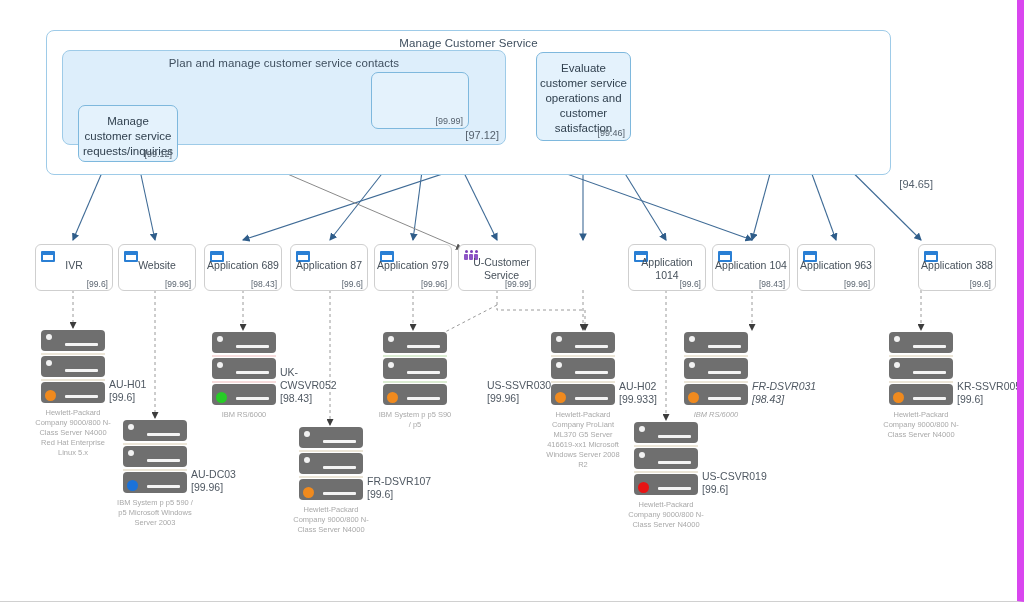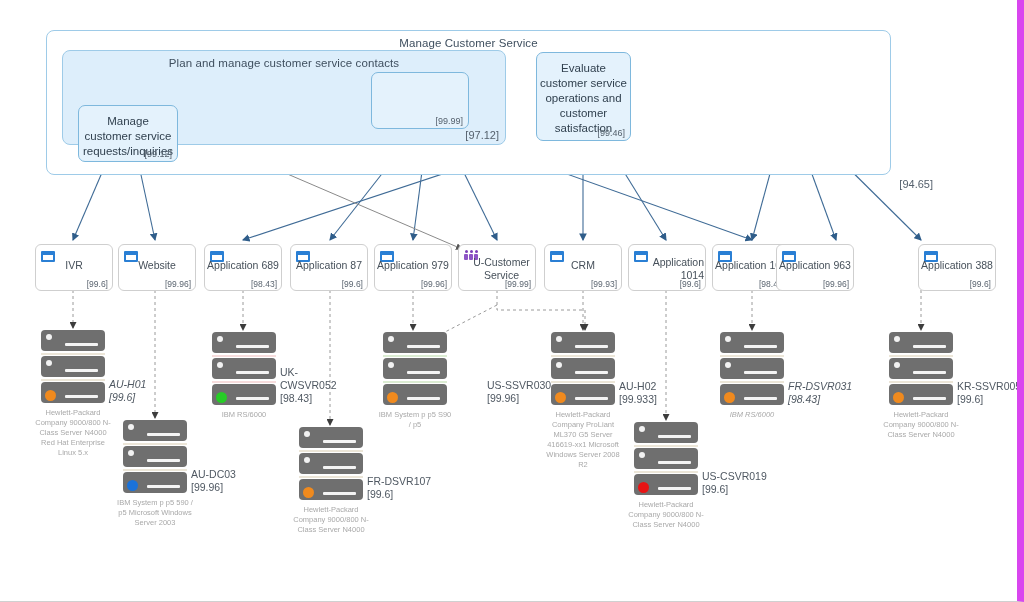--- a/index.html
+++ b/index.html
@@ -328,45 +328,38 @@
         <span class="h2"></span>
         <span class="h3"></span>
       <span class="b1"></span>
         <span class="b2"></span>
         <span class="b3"></span>
     </div>
     <div class="name" style="top:11px; left:10px;">U-Customer Service</div>
     <div class="score">[99.99]</div>
   </div>
 
-  <div class="app" style="left:544px; top:244px;">
-    <div class="ic">
-        <i></i>
-      </div>
-    <div class="name">CRM</div>
-    <div class="score">[99.93]</div>
-  </div>
 
   <div class="app wrap" style="left:628px; top:244px;">
     <div class="ic">
         <i></i>
       </div>
-    <div class="name" style="top:11px;text-align:right;">Application 1014</div>
+    <div class="name" style="top:11px;">Application 1014</div>
     <div class="score">[99.6]</div>
   </div>
 
   <div class="app" style="left:712px; top:244px;">
     <div class="ic">
         <i></i>
       </div>
     <div class="name">Application 104</div>
     <div class="score">[98.43]</div>
   </div>
 
-  <div class="app" style="left:776px; top:244px;">
+  <div class="app" style="left:797px; top:244px;">
     <div class="ic">
         <i></i>
       </div>
     <div class="name">Application 963</div>
     <div class="score">[99.96]</div>
   </div>
 
   <div class="app" style="left:882px; top:244px;margin-left:36px;">
     <div class="ic">
         <i></i>
@@ -383,21 +376,21 @@
     <div class="sep" style="background:#ece6d8;"></div>
     <div class="srv">
         <span class="led"></span>
         <span class="bar"></span>
       </div>
     <div class="sep" style="background:#ece6d8;"></div>
     <div class="srv">
         <span class="led big" style="background:#f08a1e;"></span>
         <span class="bar"></span>
       </div>
-    <div class="stack-name" style="left:68px; top:48px;font-style:italic;">
+    <div class="stack-name" style="left:68px; top:48px;">
       <span>AU-H01</span><br>
       <span class="stack-score">[99.6]</span>
     </div>
     <div class="stack-desc" style="left:-6px; top:78px;">Hewlett-Packard Company 9000/800 N-Class Server N4000 Red Hat Enterprise Linux 5.x</div>
   </div>
 
   <div class="stack" style="left:123px; top:420px;">
     <div class="srv">
         <span class="led"></span>
         <span class="bar"></span>
@@ -522,21 +515,21 @@
         <span class="led big" style="background:#e81414;"></span>
         <span class="bar"></span>
       </div>
     <div class="stack-name" style="left:68px; top:48px; width:75px;">
       <span>US-CSVR019</span><br>
       <span class="stack-score">[99.6]</span>
     </div>
     <div class="stack-desc" style="left:-6px; top:78px;">Hewlett-Packard Company 9000/800 N-Class Server N4000</div>
   </div>
 
-  <div class="stack" style="left:720px; top:332px;font-style:italic;">
+  <div class="stack" style="left:684px; top:332px;font-style:italic;">
     <div class="srv">
         <span class="led"></span>
         <span class="bar"></span>
       </div>
     <div class="sep" style="background:#ece6d8;"></div>
     <div class="srv">
         <span class="led"></span>
         <span class="bar"></span>
       </div>
     <div class="sep" style="background:#ece6d8;"></div>

